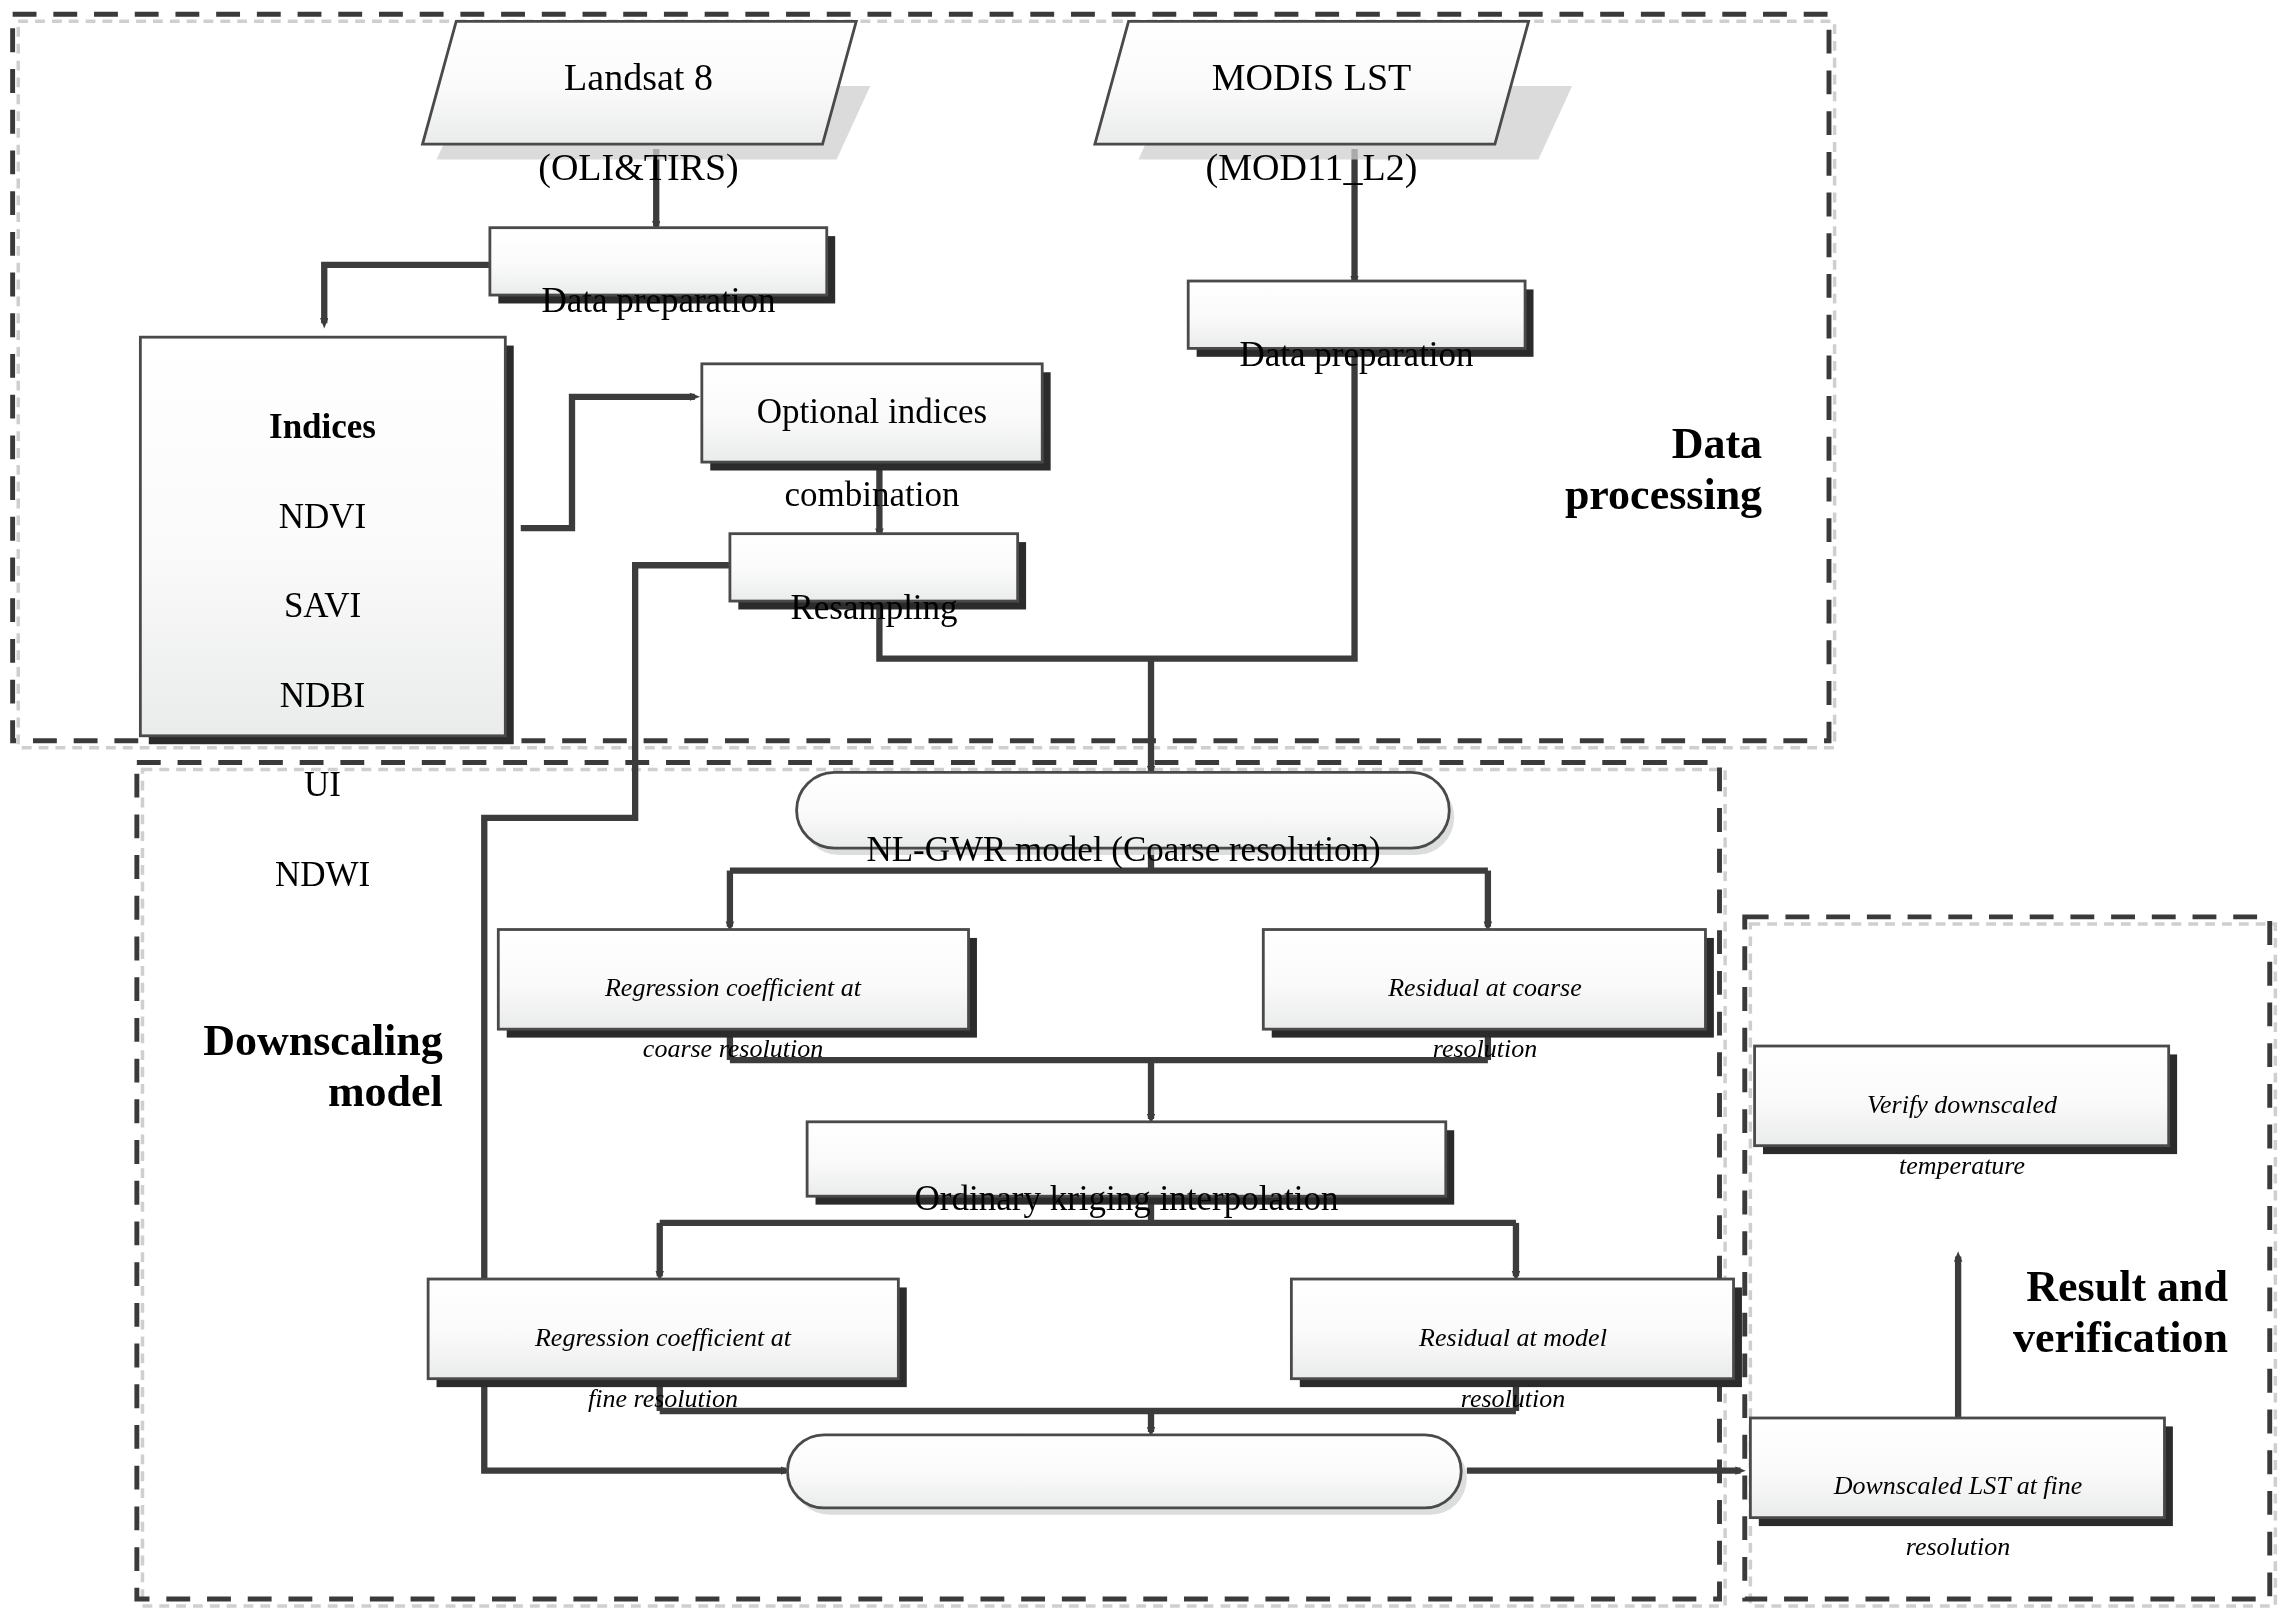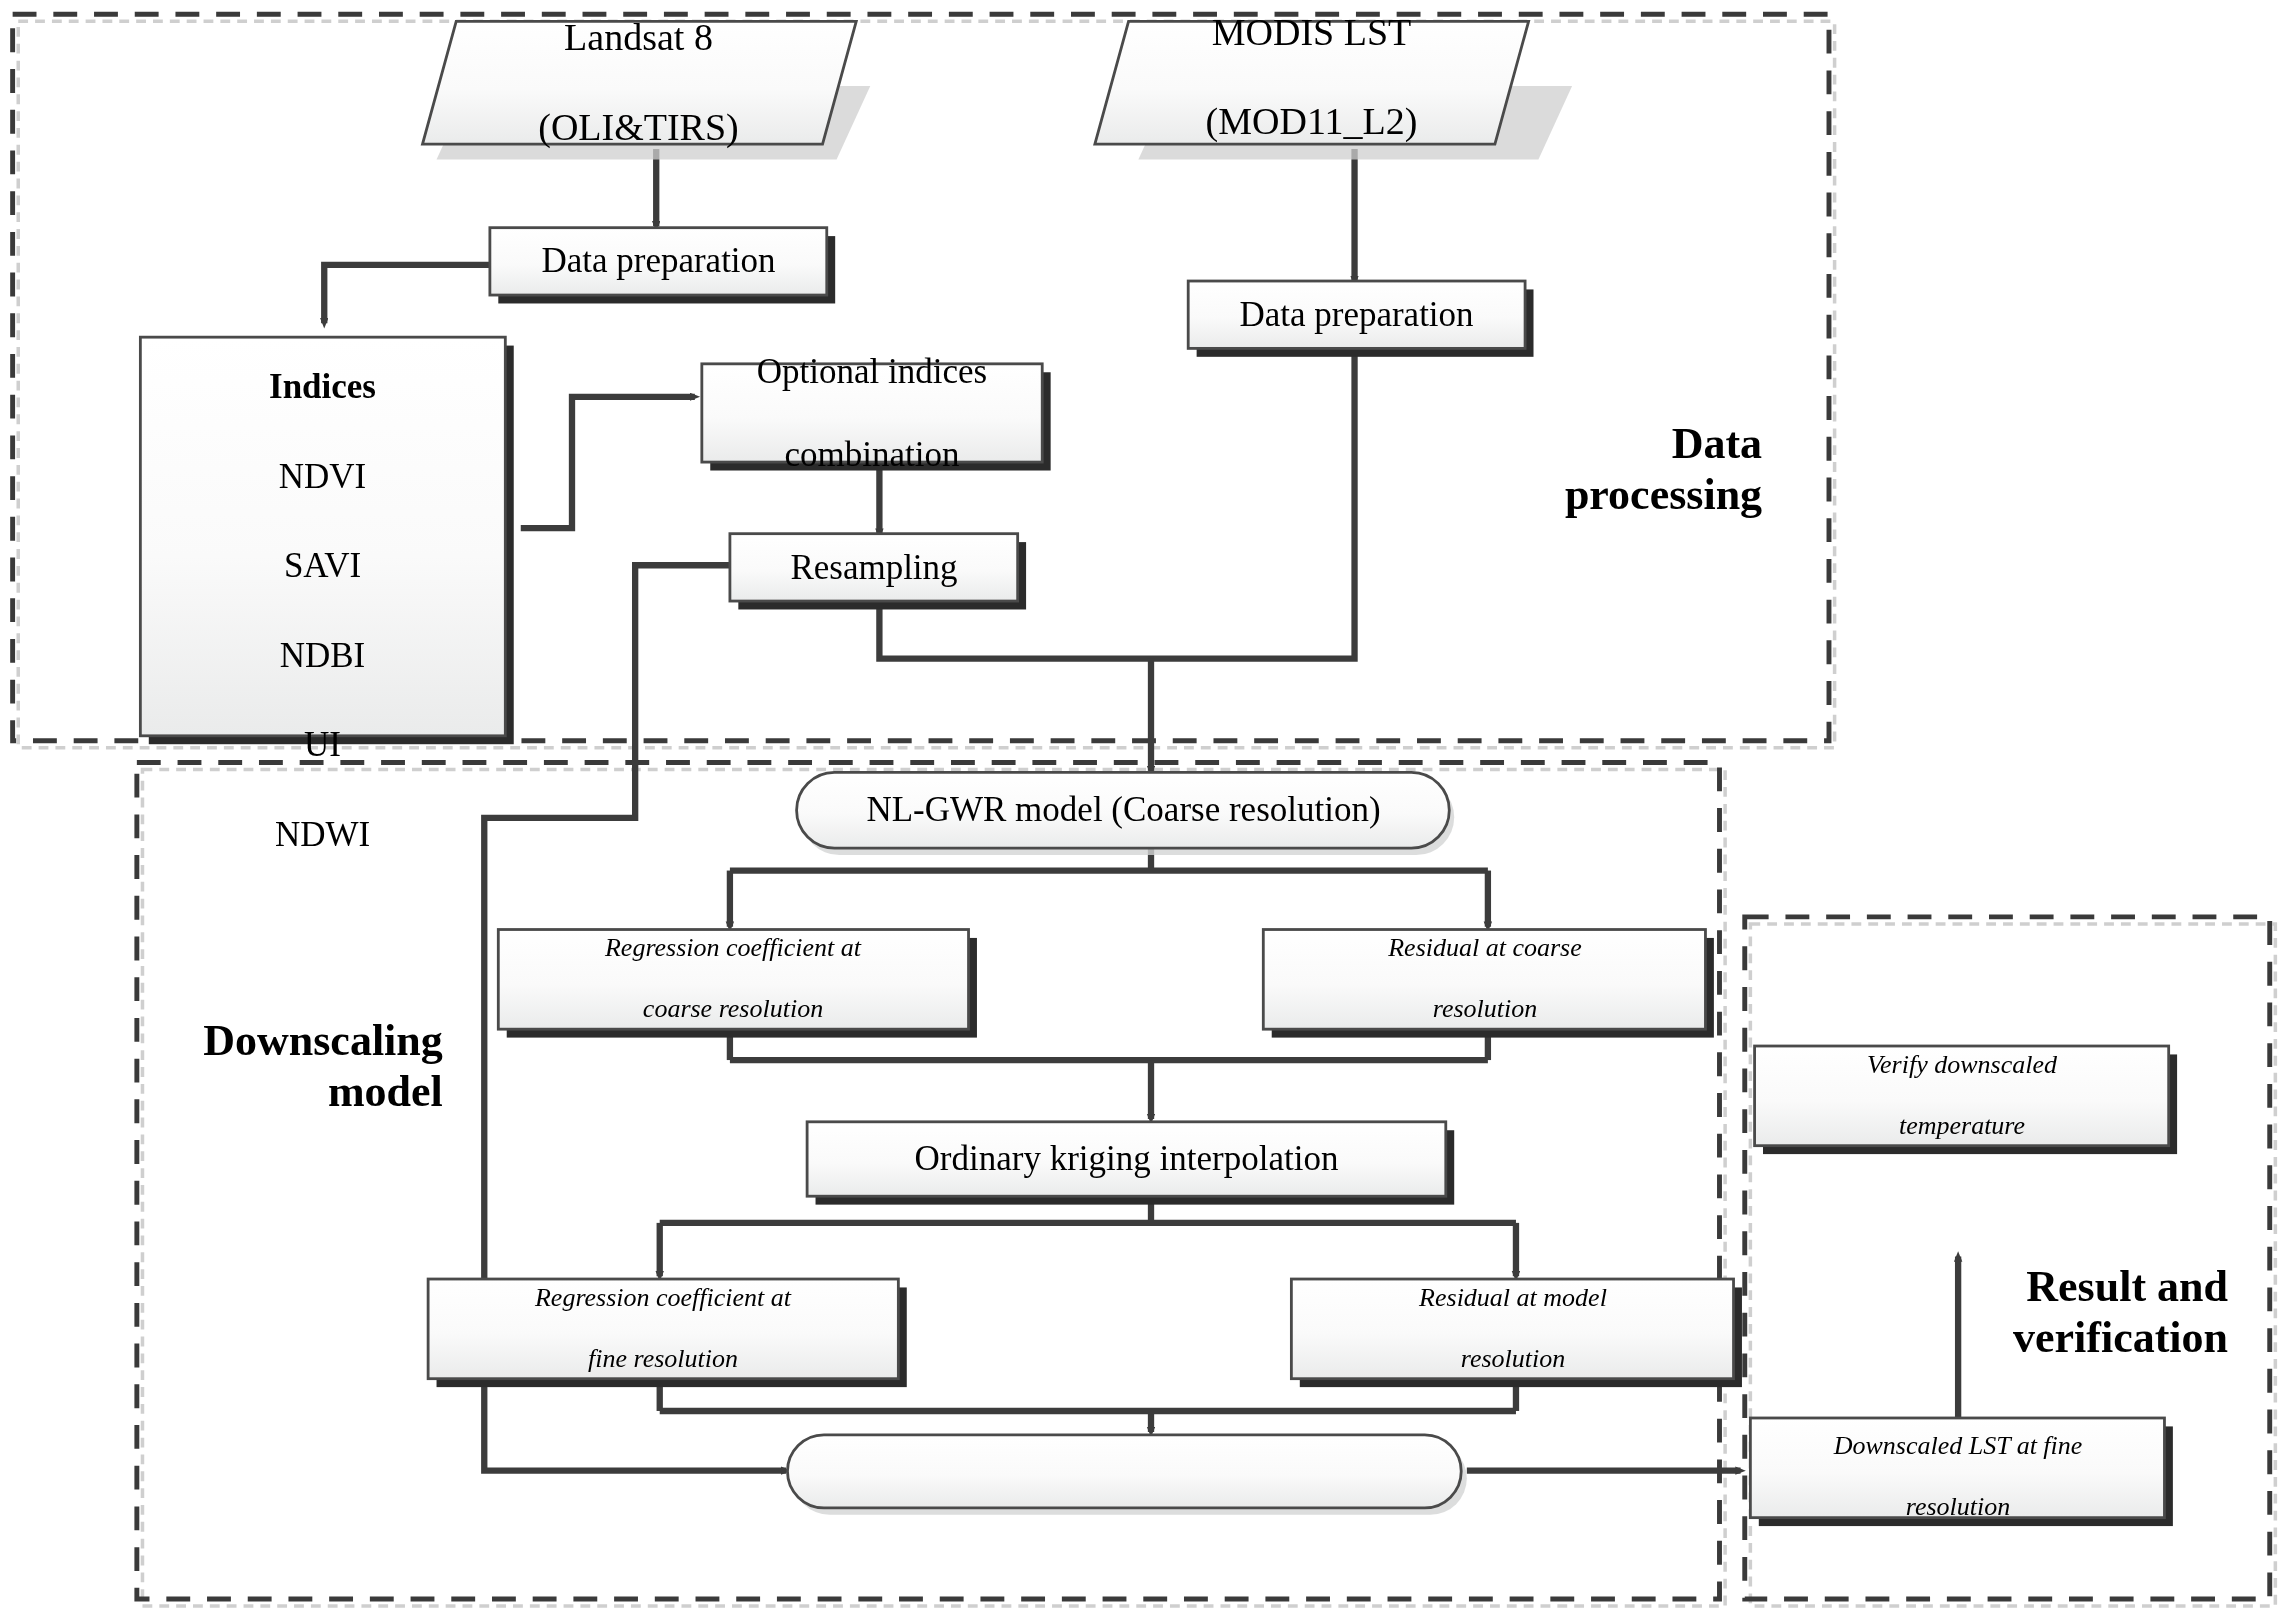--- a/index.html
+++ b/index.html
@@ -1,21 +1,21 @@
 <!DOCTYPE html>
 <html style="font-size:11.2px"><head>
 <meta charset="utf-8">
 <style>
   html,body{margin:0;padding:0;background:#ffffff;}
   body{width:2295px;height:1619px;position:relative;overflow:hidden;
        font-family:"Liberation Serif","DejaVu Serif",serif;}
   #stage{position:relative;width:2295px;height:1619px;}
   svg#diagram{position:absolute;left:0;top:0;width:2295px;height:1619px;}
   .nodelabel{position:absolute;display:flex;align-items:center;justify-content:center;
-             text-align:center;line-height:1.18;color:#000;pointer-events:none;}
+             text-align:center;line-height:1.18;color:#000;pointer-events:none;margin-top:40px;}
   .nodelabel span{display:block;width:100%;}
   .grouplabel{position:absolute;display:flex;align-items:center;justify-content:center;
               text-align:right;font-weight:bold;line-height:1.15;color:#000;}
   .f48{font-size:26px;font-style:italic;}
   .f50{font-size:35px;}
   .f54{font-size:38px;}
   .f62{font-size:44px;}
   .idxtitle{font-weight:bold;font-size:35px;}
 </style>
 </head>
@@ -176,21 +176,21 @@
   </g>
 </svg>
 
 <div class="nodelabel f54" style="left:421px;top:21px;width:435px;height:123px;">
   <span>
     <span>Landsat 8</span><br>
     <span>(OLI&amp;TIRS)</span>
   </span>
 </div>
 
-<div class="nodelabel f54" style="left:1094px;top:21px;width:435px;height:123px;align-items:flex-end;">
+<div class="nodelabel f54" style="left:1094px;top:21px;width:435px;height:123px;">
   <span>
     <span>MODIS LST</span><br>
     <span>(MOD11_L2)</span>
   </span>
 </div>
 
 <div class="nodelabel f50" style="left:490px;top:227px;width:337px;height:67px;">
   <span>Data preparation</span>
 </div>
 

